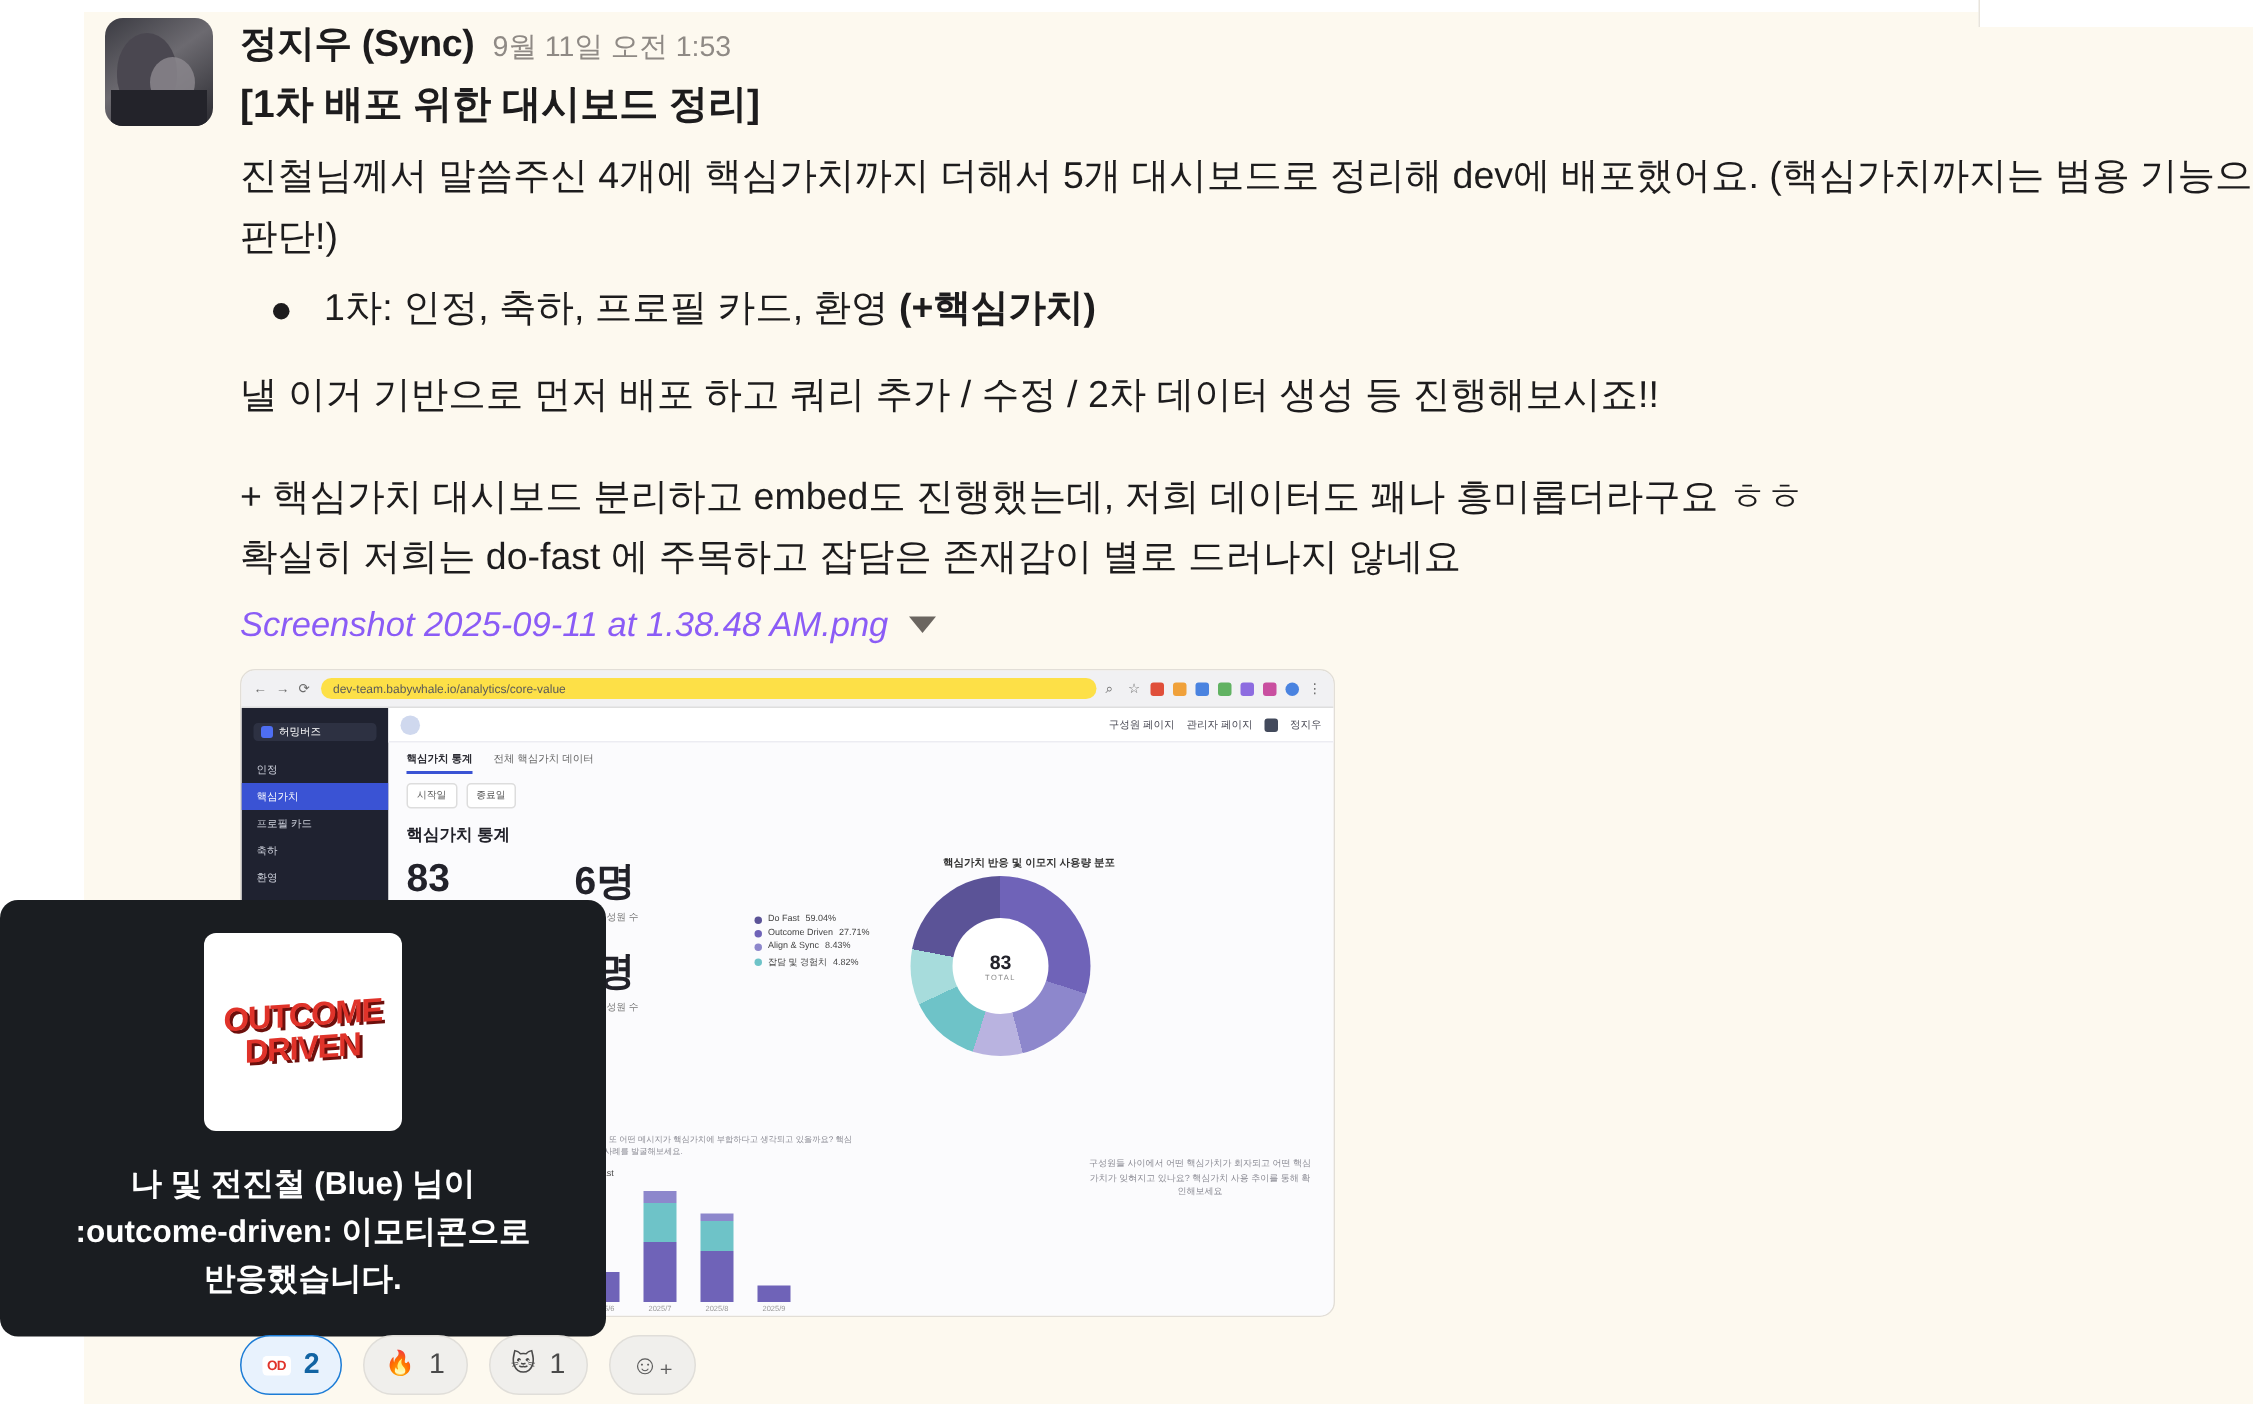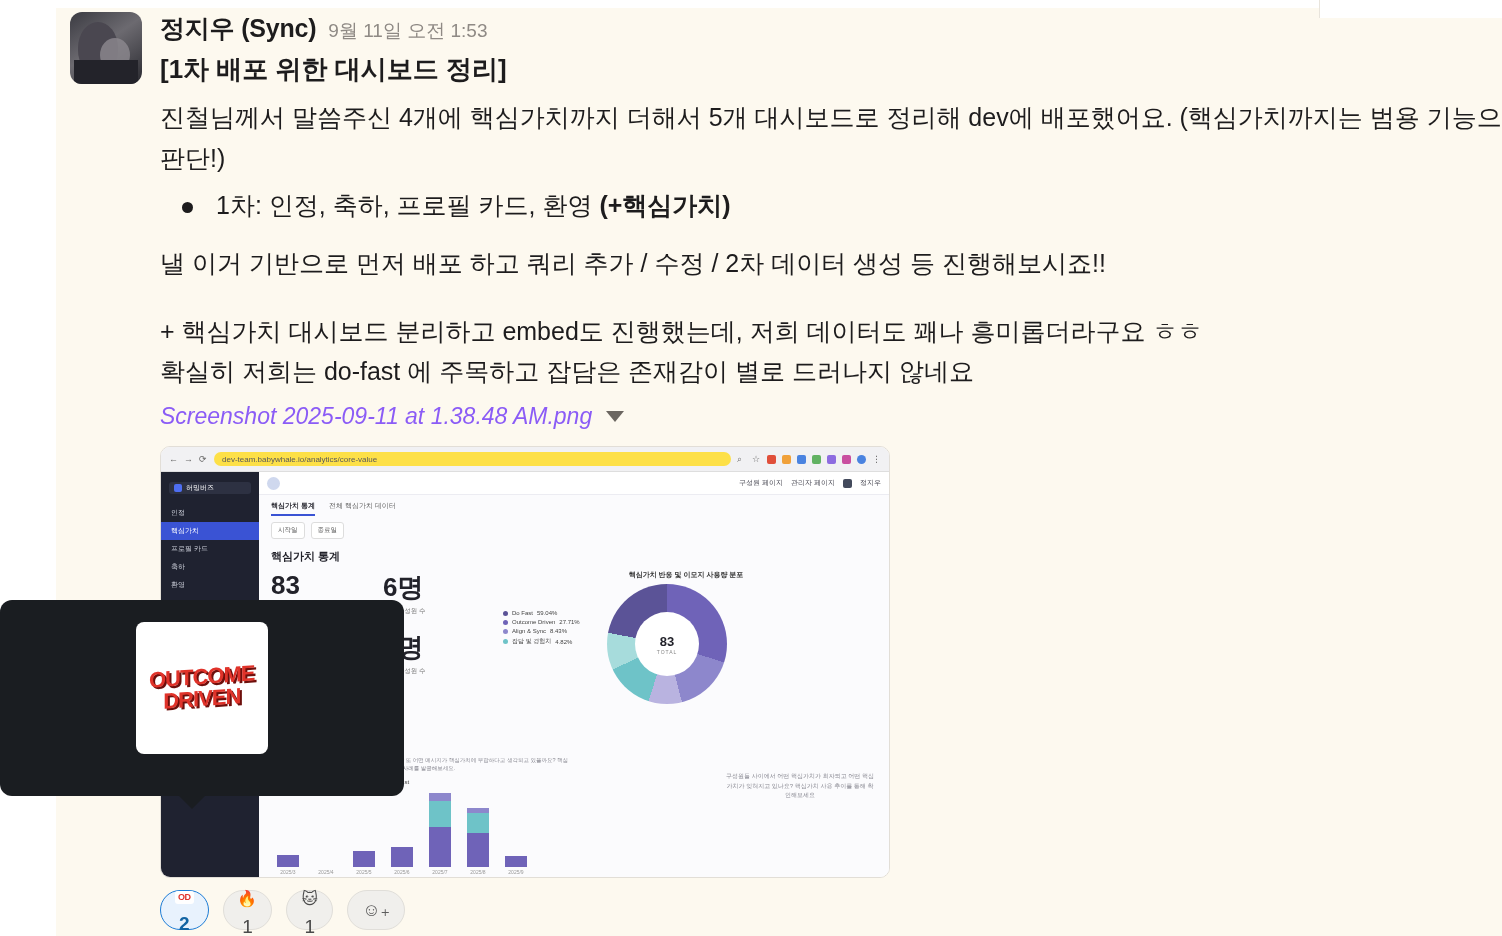--- a/index.html
+++ b/index.html
@@ -107,21 +107,21 @@
     width:132px;height:132px;background:#ffffff;border-radius:8px;margin:22px auto 20px auto;
     display:flex;align-items:center;justify-content:center;overflow:hidden;
   }
   .emoji-art{font-family:"Liberation Sans",sans-serif;font-weight:bold;color:#e0332a;text-align:center;line-height:1;
     font-size:22px;letter-spacing:-1px;text-shadow:2px 2px 0 #6d0f0c;transform:skewY(-4deg);}
   .tooltip .tt-text{font-size:21px;font-weight:bold;text-align:center;line-height:1.5;padding:0 26px;}
   .tt-tail{position:absolute;left:178px;bottom:-13px;width:0;height:0;border-left:14px solid transparent;border-right:14px solid transparent;border-top:14px solid #1a1d21;}
 
   
   .reactions{position:absolute;left:160px;top:890px;display:flex;gap:14px;align-items:center;}
-  .rx{height:40px;display:flex;align-items:center;gap:9px;padding:0 14px;border-radius:20px;background:#f0efec;border:1px solid #e0ded9;font-size:19px;color:#4a4a4a;box-sizing:border-box;flex-direction:column;}
+  .rx{height:40px;display:flex;align-items:center;gap:9px;padding:0 14px;border-radius:20px;background:#f0efec;border:1px solid #e0ded9;font-size:19px;color:#4a4a4a;box-sizing:border-box;}
   .rx.active{background:#e8f2fd;border:1px solid #1c7cd6;color:#1264a3;font-weight:bold;}
   .rx .mini{font-size:16px;line-height:1;}
   .mini-od{font-size:9px;font-weight:bold;color:#e0332a;background:#fff;border-radius:3px;padding:2px 3px;line-height:1;letter-spacing:-.5px;}
   .rx-add{width:58px;height:40px;border-radius:20px;background:#f0efec;border:1px solid #e0ded9;display:flex;align-items:center;justify-content:center;font-size:18px;color:#5d5d5d;box-sizing:border-box;}
 </style>
 </head>
 <body>
 
 <div class="gutter"></div>
 <div class="topbar"></div>
@@ -310,20 +310,25 @@
   </div>
 </div>
 
 <div class="tooltip">
   <div class="emoji-card">
     <div class="emoji-art">
       <div>OUTCOME</div>
       <div>DRIVEN</div>
     </div>
   </div>
+  <div class="tt-text">
+    <div>나 및 전진철 (Blue) 님이</div>
+    <div>:outcome-driven: 이모티콘으로</div>
+    <div>반응했습니다.</div>
+  </div>
   <div class="tt-tail"></div>
 </div>
 
 <div class="reactions">
   <div class="rx active">
     <span class="mini-od">OD</span>
     <span>2</span>
   </div>
   <div class="rx">
     <span class="mini">🔥</span>

